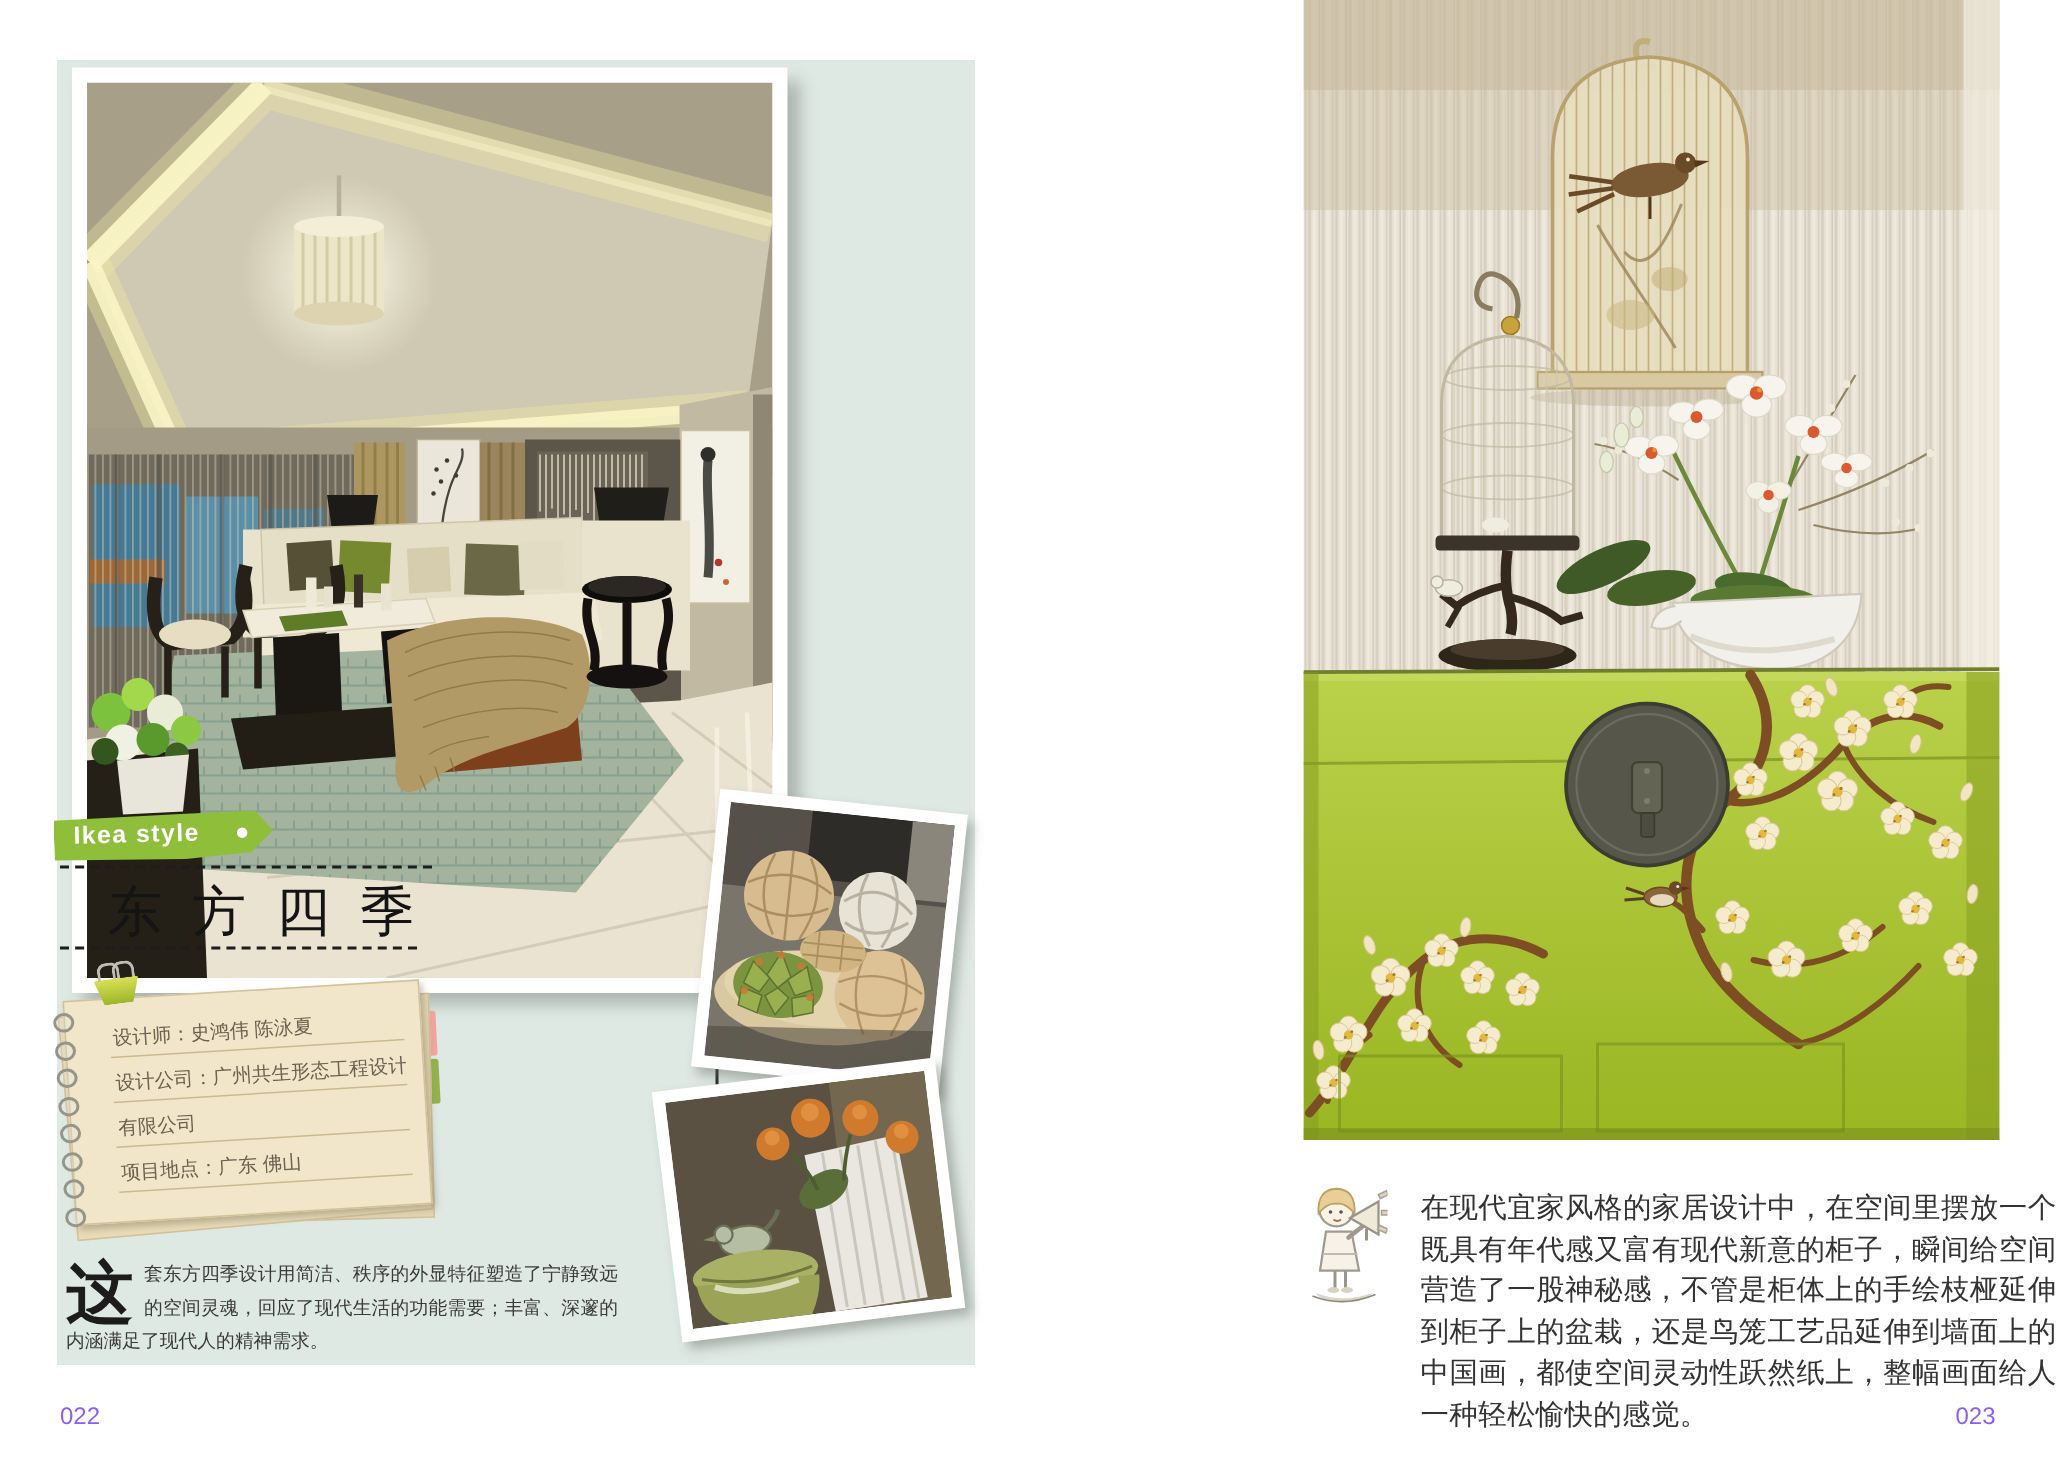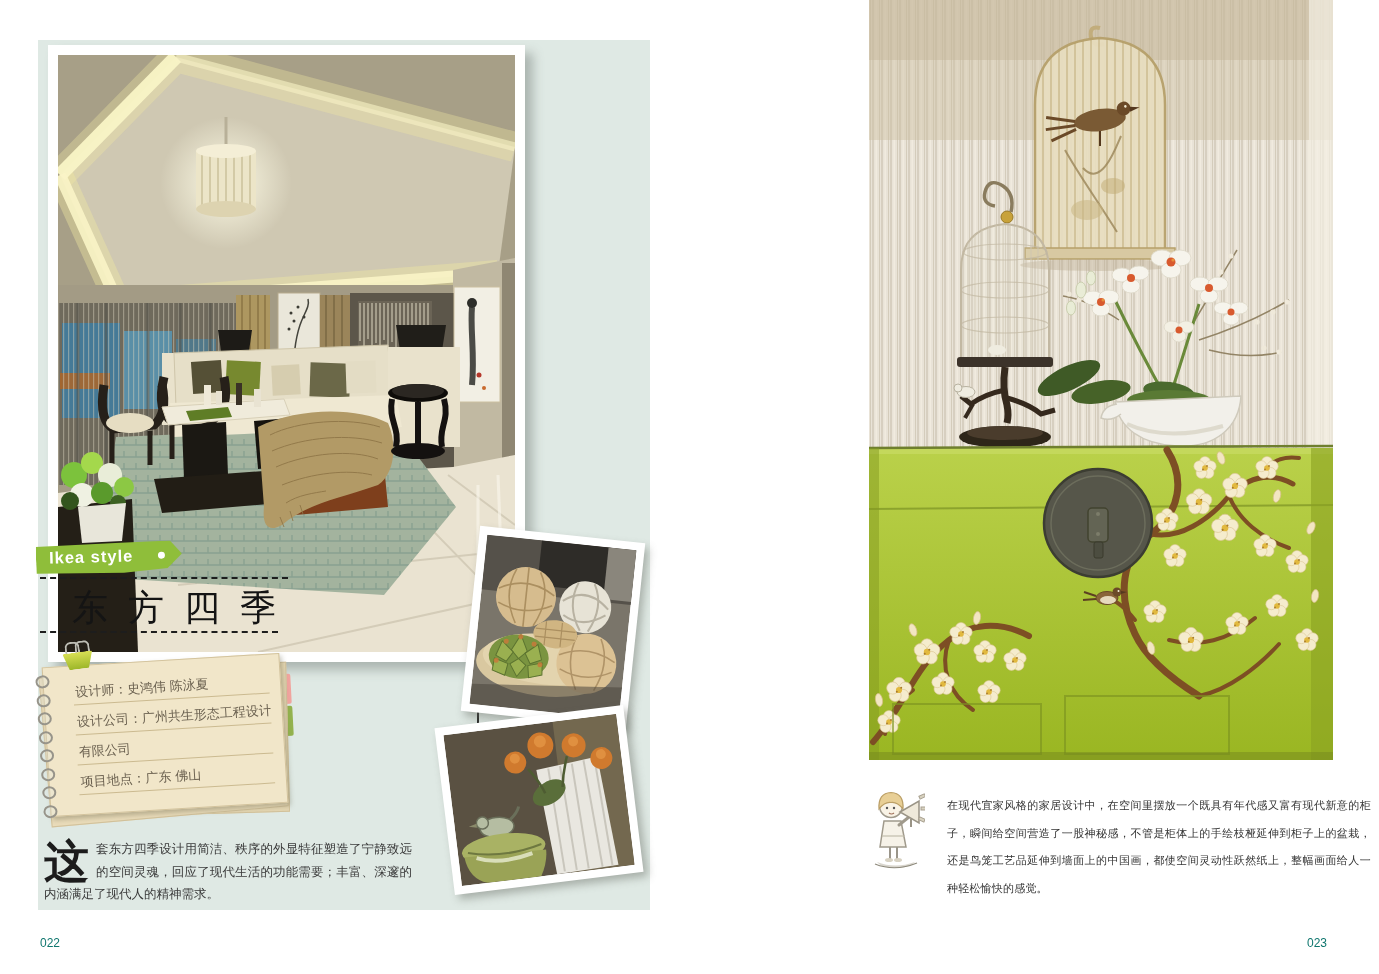--- a/index.html
+++ b/index.html
@@ -46,28 +46,28 @@
   
   .polaroid{background:#fff;padding:8px;box-shadow:4px 5px 8px rgba(100,105,95,.45);z-index:3;}
   .photo-balls{left:470px;top:534px;width:150px;height:170px;transform:rotate(6deg);}
   .photo-flowers{left:444px;top:716px;width:174px;height:152px;transform:rotate(-7deg);}
   .connector{left:477px;top:706px;width:0;height:20px;border-left:2px solid #2a2a2a;z-index:2;}
 
   
   .intro{left:44px;top:838px;width:368px;z-index:4;font-size:12.5px;line-height:22.5px;color:#3a3a3a;text-align:justify;}
   .drop-cap{float:left;font-size:45px;line-height:40px;font-weight:bold;color:#1c1c1c;margin:4px 7px 0 0;font-family:"Liberation Serif","DejaVu Serif",serif;}
 
-  .pagenum{font-size:12px;color:#0f766e;z-index:7;}
+  .pagenum{font-size:16px;color:#8b5cf6;z-index:7;}
   .pn-left{left:40px;top:936px;}
   .pn-right{left:1287px;top:936px;width:60px;text-align:center;}
 
   
   .right-photo{left:869px;top:0;width:464px;height:760px;z-index:2;}
   .annotation-icon{left:867px;top:788px;width:58px;height:82px;z-index:2;}
-  .caption{left:947px;top:792px;width:424px;font-size:11px;line-height:27.5px;color:#333;text-align:justify;letter-spacing:.2px;z-index:2;}
+  .caption{left:947px;top:792px;width:424px;font-size:19px;line-height:27.5px;color:#333;text-align:justify;letter-spacing:.2px;z-index:2;}
 </style>
 </head>
 <body>
 
 <div id="canvas">
 
   <div class="abs mint-panel"></div>
 
   <div class="abs main-photo">
     <svg width="457" height="597" viewBox="0 0 457 597">

